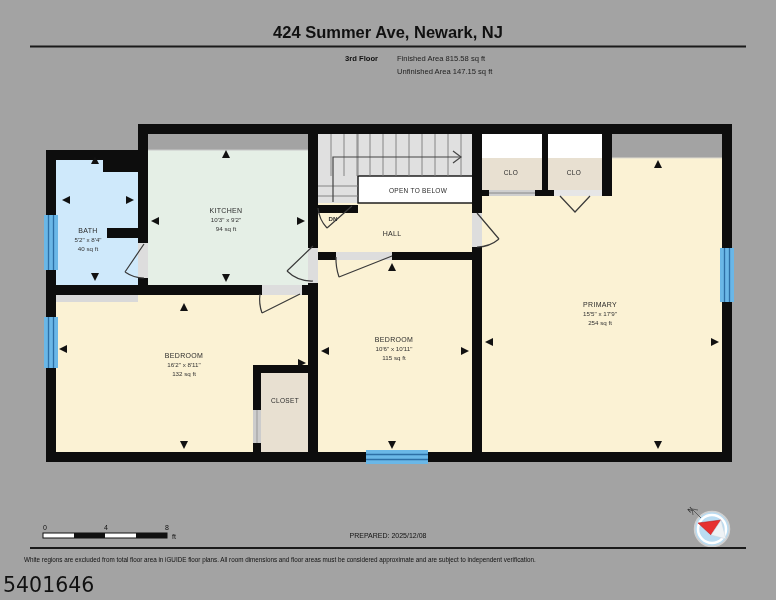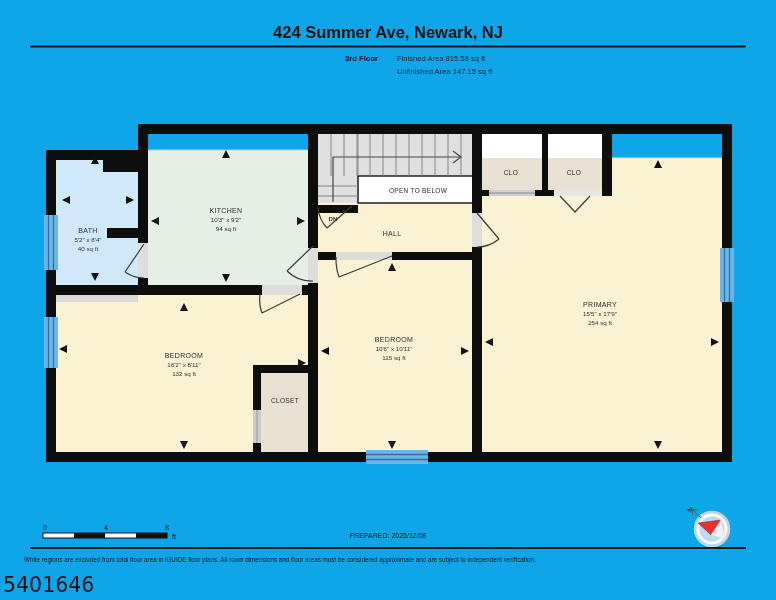--- a/index.html
+++ b/index.html
@@ -1,16 +1,16 @@
 <!DOCTYPE html>
 <html><head>
 <meta charset="utf-8">
 <style>
   html,body{margin:0;padding:0;background:#ffffff;}
-  .page{position:relative;width:776px;height:600px;background:#0ea5e9;overflow:hidden;}
+  .page{position:relative;width:776px;height:600px;background:#a3a3a3;overflow:hidden;}
   svg text{font-family:"Liberation Sans",sans-serif;fill:#222;}
   .t-title{font-size:16.5px;font-weight:bold;fill:#111;}
   .t-floor{font-size:7.6px;font-weight:bold;fill:#111;}
   .t-sub{font-size:7.6px;fill:#222;}
   .t-room{font-size:7px;letter-spacing:.3px;fill:#2a2a2a;}
   .t-dim{font-size:6.2px;fill:#333;}
   .t-small{font-size:6.5px;letter-spacing:.3px;fill:#2a2a2a;}
   .t-dn{font-size:6.2px;font-weight:bold;fill:#333;}
   .t-scale{font-size:7px;fill:#111;}
   .t-prepared{font-size:7px;fill:#111;}

